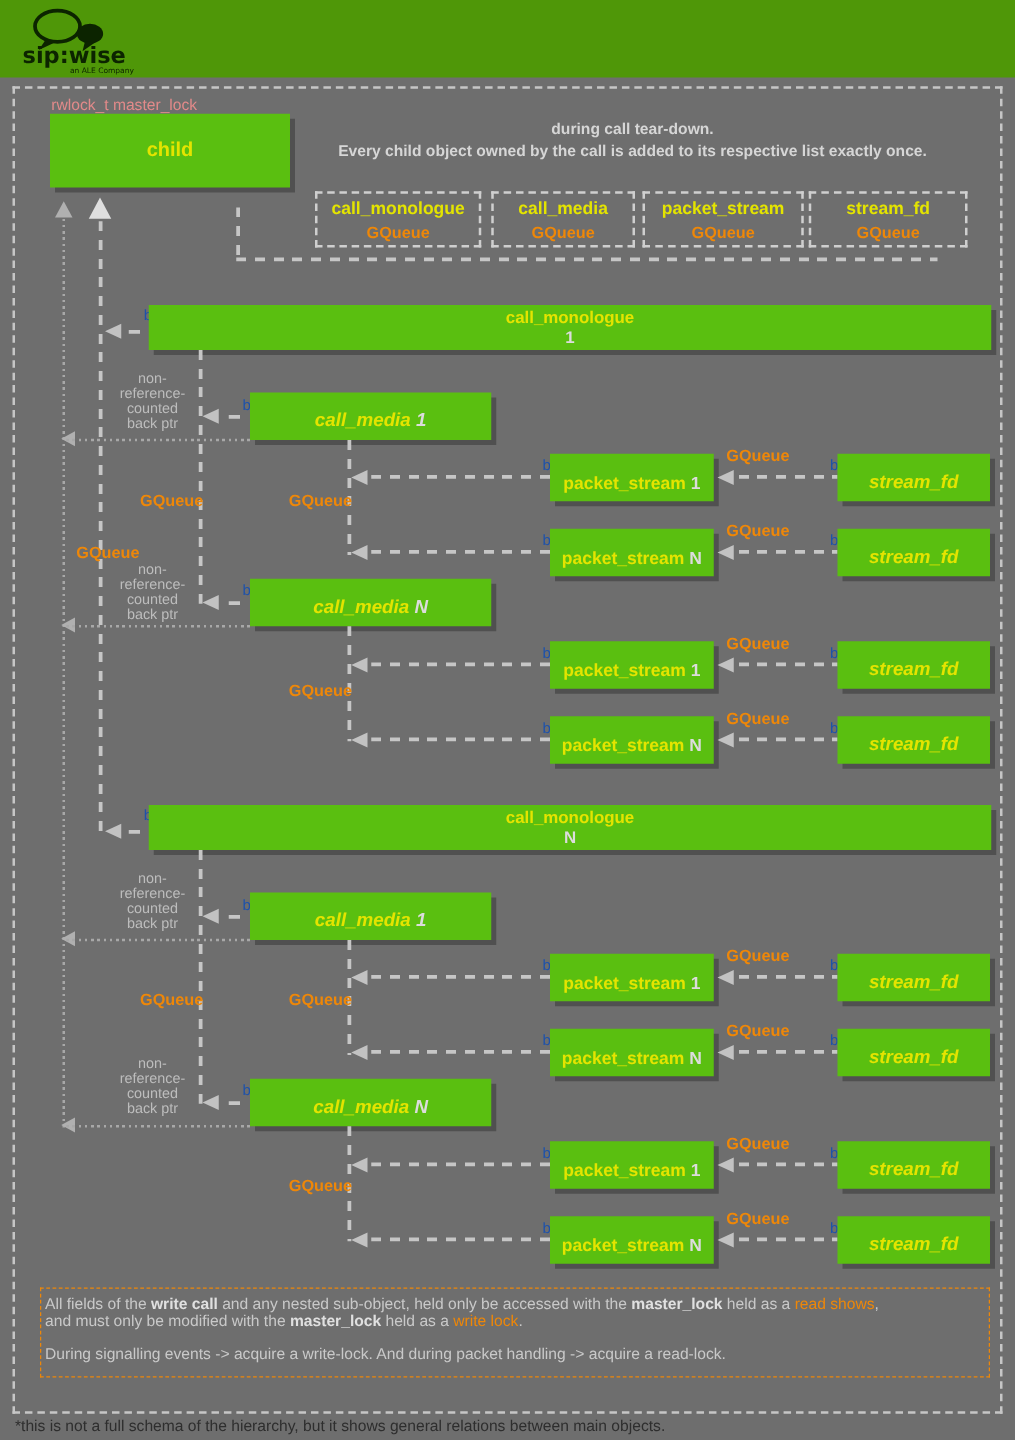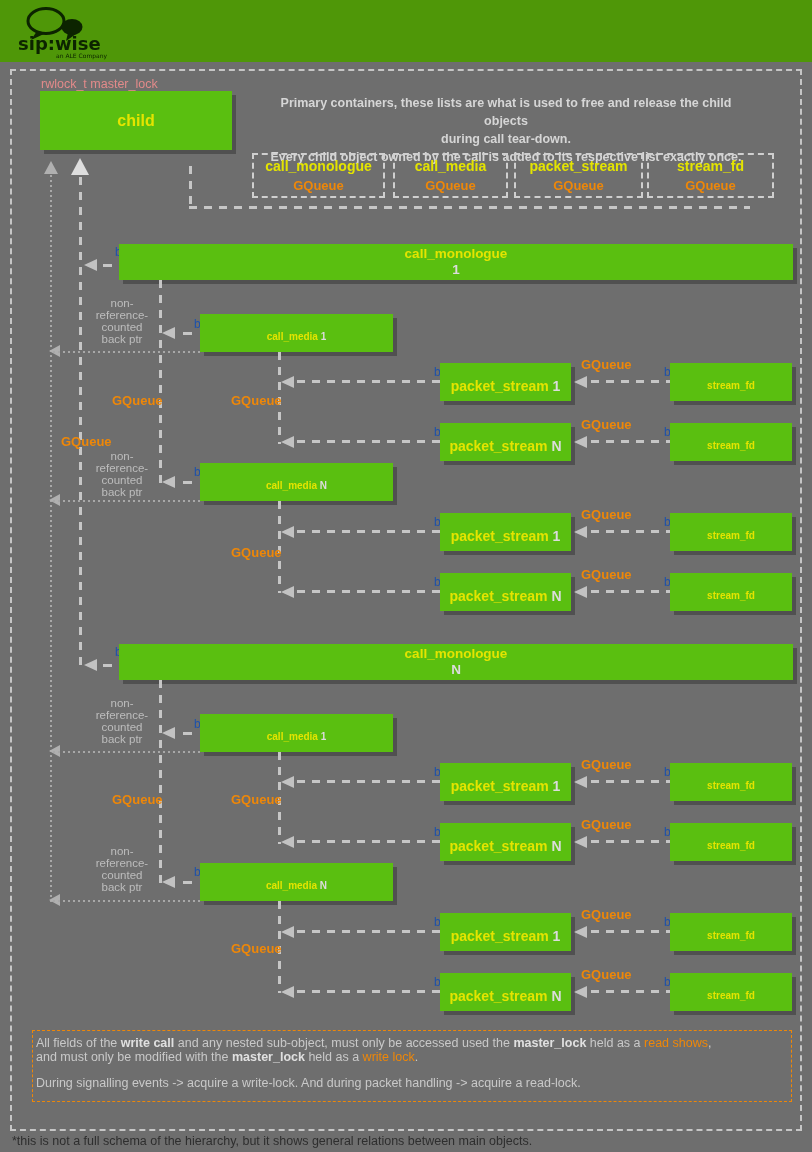--- a/index.html
+++ b/index.html
@@ -10,21 +10,21 @@
   #hdr .title{position:absolute;left:0;top:22px;width:812px;text-align:center;color:#f2f2ec;
         font-size:15px;font-weight:bold;}
   #logo{position:absolute;left:10px;top:4px;width:110px;height:56px;}
   
   #frame{position:absolute;left:10px;top:69px;width:788px;height:1058px;border:2px dashed #c6c6c6;}
   .box{position:absolute;background:#5abf10;box-shadow:4px 4px 0 rgba(0,0,0,.27);
        display:flex;align-items:center;justify-content:center;font-weight:bold;}
   .bar{flex-direction:column;line-height:16px;font-size:13.5px;}
   .ttl{color:#e4e400;}
   .num{color:#dcdcdc;}
-  .mtxt{font-size:10px;padding-top:7px;}
+  .mtxt{font-size:15px;padding-top:7px;font-style:italic;}
   .ptxt{font-size:14px;padding-top:7px;}
   .bp{position:absolute;color:#1e52aa;font-size:12px;white-space:nowrap;}
   .gq{position:absolute;color:#ee8708;font-weight:bold;font-size:13px;width:50px;text-align:center;}
   .vd{position:absolute;width:3px;background:repeating-linear-gradient(180deg,#c6c6c6 0,#c6c6c6 8px,transparent 8px,transparent 15px);}
   .hd{position:absolute;height:3px;background:repeating-linear-gradient(90deg,#c6c6c6 0,#c6c6c6 8px,transparent 8px,transparent 15px);}
   .vt{position:absolute;width:2px;background:repeating-linear-gradient(180deg,#a8a8a8 0,#a8a8a8 2px,transparent 2px,transparent 5px);}
   .ht{position:absolute;height:2px;background:repeating-linear-gradient(90deg,#a8a8a8 0,#a8a8a8 2px,transparent 2px,transparent 5px);}
   .arl{position:absolute;width:0;height:0;border-top:6px solid transparent;border-bottom:6px solid transparent;border-right:13px solid #c2c2c2;}
   .arlt{position:absolute;width:0;height:0;border-top:6px solid transparent;border-bottom:6px solid transparent;border-right:11px solid #b0b0b0;}
   .aru{position:absolute;width:0;height:0;border-left:9px solid transparent;border-right:9px solid transparent;border-bottom:17px solid #dedede;}
@@ -62,21 +62,20 @@
   </div>
 
   <div id="frame"></div>
 
   <div id="mlock">rwlock_t master_lock</div>
   <div class="box" style="left:40px;top:91px;width:192px;height:59px;">
     <span class="ttl" style="font-size:16px;">child</span>
   </div>
 
   <div id="pnote">
-    <div>Primary containers, these lists are what is used to free and release the child objects</div>
     <div>during call tear-down.</div>
     <div>Every child object owned by the call is added to its respective list exactly once.</div>
   </div>
 
   <div class="cont" style="left:252px;top:153px;width:129px;height:40px;">
     <span class="t">call_monologue</span>
     <span class="q">GQueue</span>
   </div>
   <div class="cont" style="left:393px;top:153px;width:111px;height:40px;">
     <span class="t">call_media</span>
@@ -296,21 +295,21 @@
   </div>
   <div class="gq" style="left:581px;top:967px;">GQueue</div>
   <div class="arl" style="left:574px;top:986px;"></div>
   <div class="hd" style="left:591px;top:990px;width:79px;"></div>
   <div class="bp" style="left:664px;top:975px;">back ptr</div>
   <div class="box" style="left:670px;top:973px;width:122px;height:38px;">
     <span class="mtxt ttl">stream_fd</span>
   </div>
 
   <div id="note">
-    <div><span>All fields of the </span><b>write call</b><span> and any nested sub-object, must only be accessed used the </span><b>master_lock</b><span> held as a </span><span class="ol">read shows</span><span>,</span></div>
+    <div><span>All fields of the </span><b>write call</b><span> and any nested sub-object, held only be accessed with the </span><b>master_lock</b><span> held as a </span><span class="ol">read shows</span><span>,</span></div>
     <div><span>and must only be modified with the </span><b>master_lock</b><span> held as a </span><span class="ol">write lock</span><span>.</span></div>
     <div style="height:13px;"></div>
     <div>During signalling events -&gt; acquire a write-lock. And during packet handling -&gt; acquire a read-lock.</div>
   </div>
 
   <div id="foot">*this is not a full schema of the hierarchy, but it shows general relations between main objects.</div>
 
 </div>
 
 </body></html>

